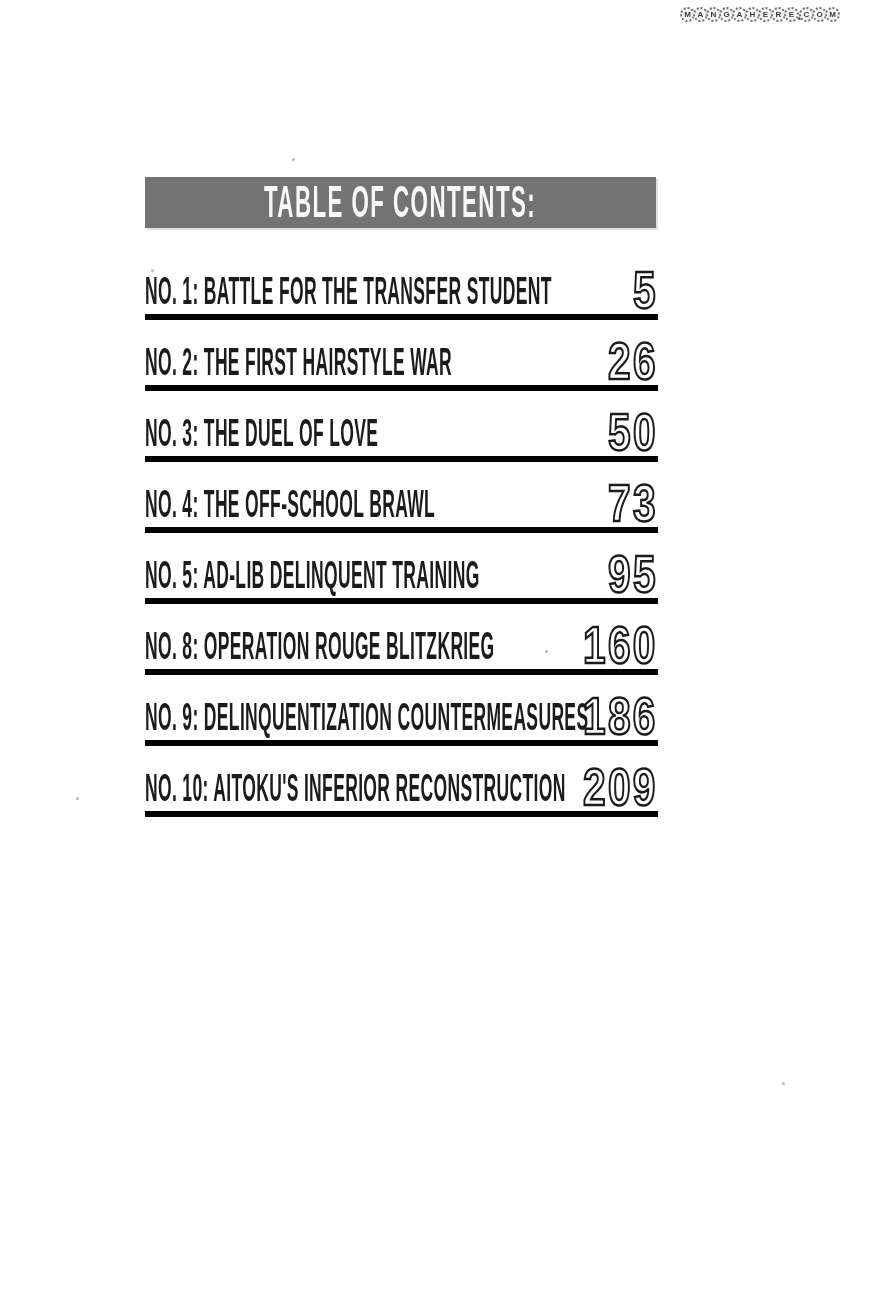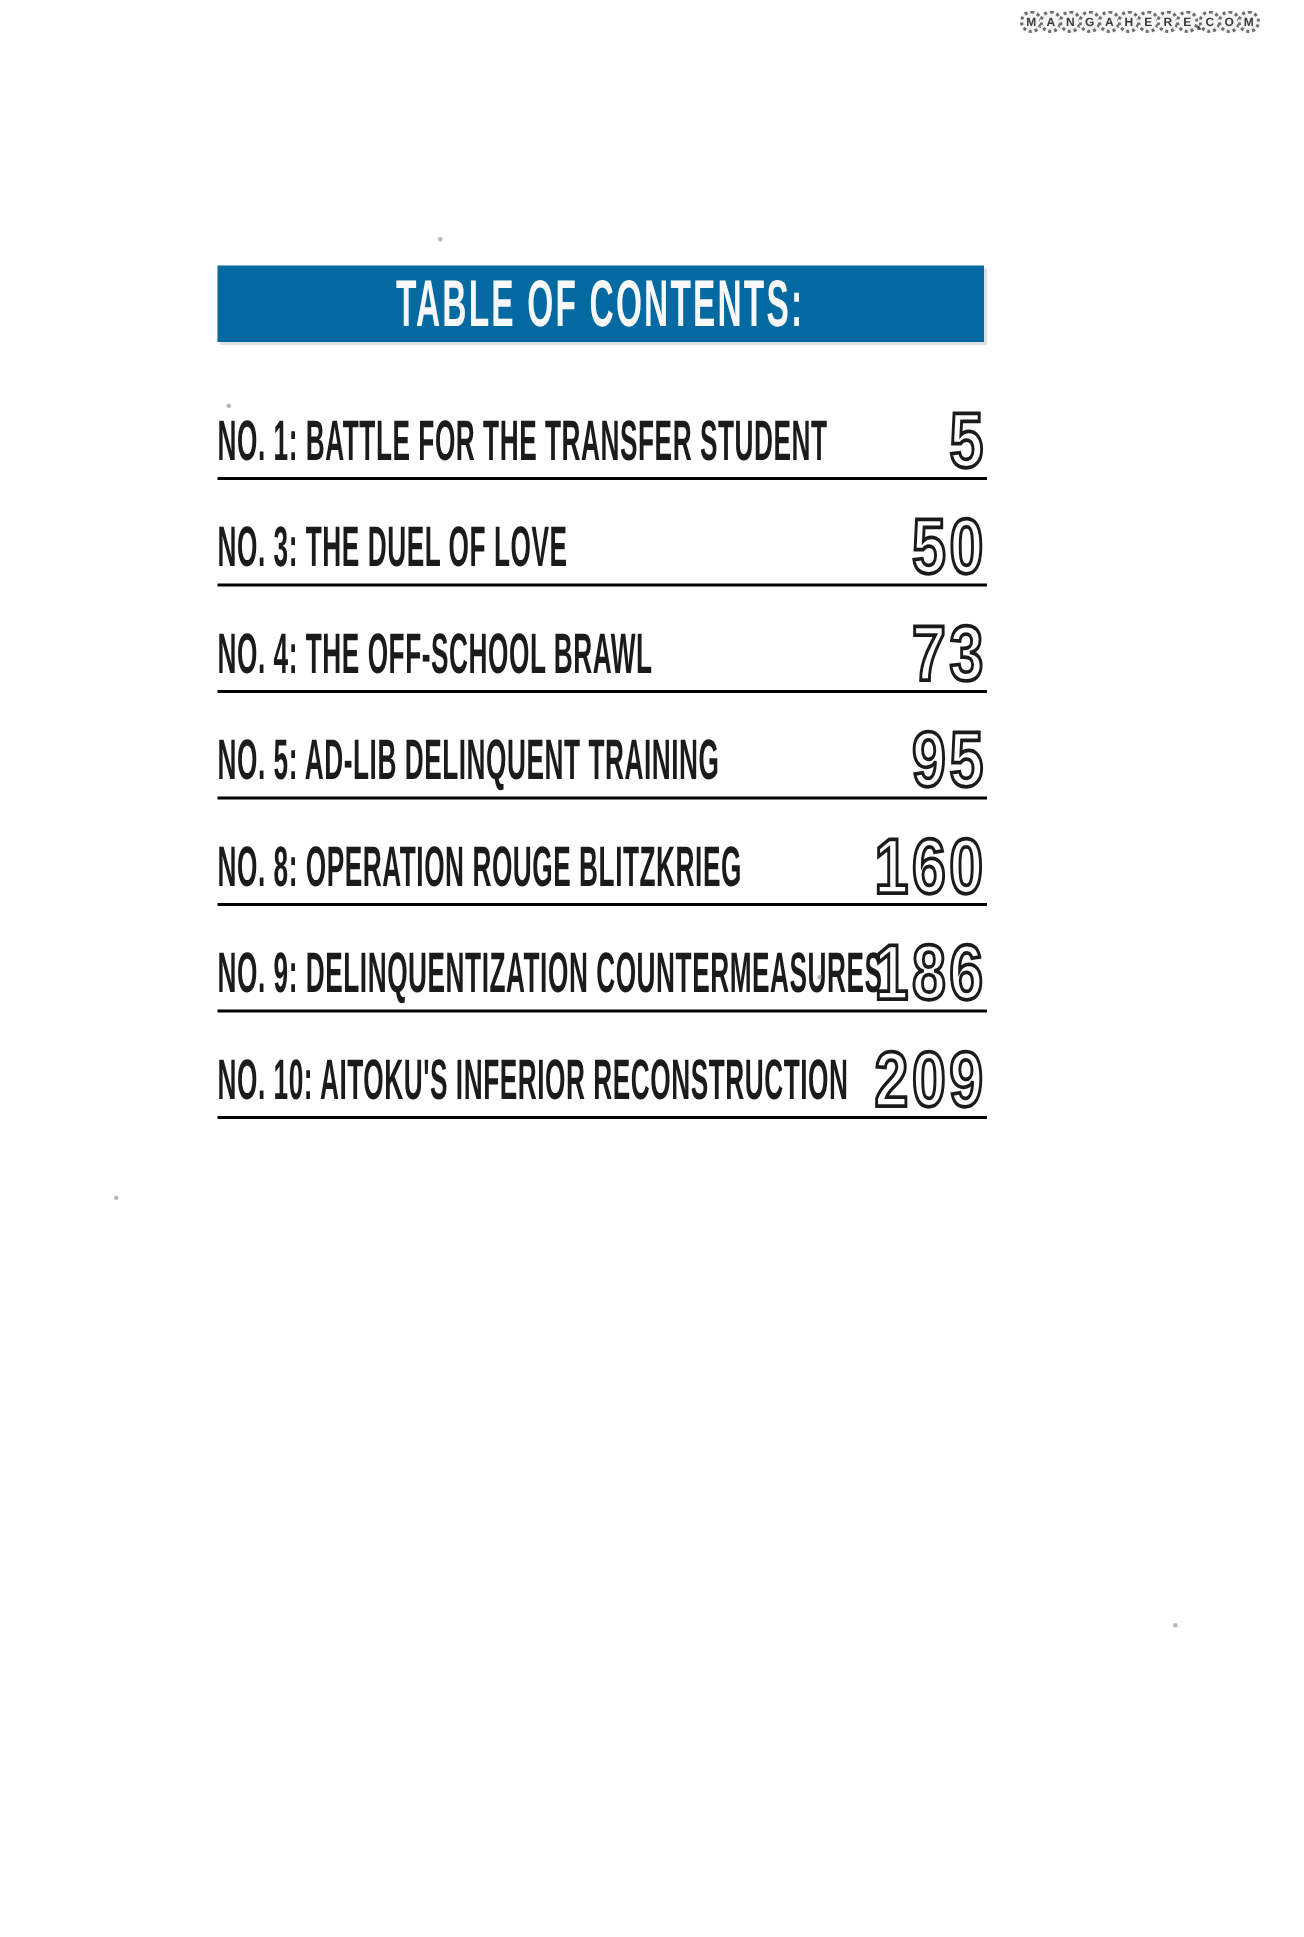--- a/index.html
+++ b/index.html
@@ -35,41 +35,41 @@
     border:none;
     align-self:flex-end;
     margin:0 0 2px -1px;
     font-size:0;
   }
 
   
   .banner {
     position:absolute; left:145px; top:177px;
     width:511px; height:51px;
-    background:#0369a1;
+    background:#737373;
     display:flex; align-items:center; justify-content:center;
     box-shadow:2px 2px 0 rgba(0,0,0,0.12);
   }
   .banner-text {
     color:#f8f8f8;
     font-size:31px; font-weight:700;
     letter-spacing:2px;
     white-space:nowrap;
     transform:scale(0.72,1.42);
   }
 
   
   .toc-list {
     position:absolute; left:145px; top:249px;
     width:513px;
   }
   .entry {
     position:relative;
     height:71px;
-    border-bottom:2px solid #000000;
+    border-bottom:6px solid #000000;
   }
   .entry-title {
     position:absolute; left:0; bottom:1px;
     color:#1b1b1b;
     font-size:25px; font-weight:700;
     letter-spacing:0.5px;
     white-space:nowrap;
     transform:scale(0.70,1.52);
     transform-origin:left bottom;
   }
@@ -127,20 +127,24 @@
   <div class="banner">
     <span class="banner-text">TABLE OF CONTENTS:</span>
   </div>
 
   <div class="toc-list">
   <div class="entry">
     <span class="entry-title">NO. 1: BATTLE FOR THE TRANSFER STUDENT</span>
     <span class="entry-page">5</span>
   </div>
 
+  <div class="entry">
+    <span class="entry-title">NO. 2: THE FIRST HAIRSTYLE WAR</span>
+    <span class="entry-page">26</span>
+  </div>
 
   <div class="entry">
     <span class="entry-title">NO. 3: THE DUEL OF LOVE</span>
     <span class="entry-page">50</span>
   </div>
 
   <div class="entry">
     <span class="entry-title">NO. 4: THE OFF-SCHOOL BRAWL</span>
     <span class="entry-page">73</span>
   </div>

